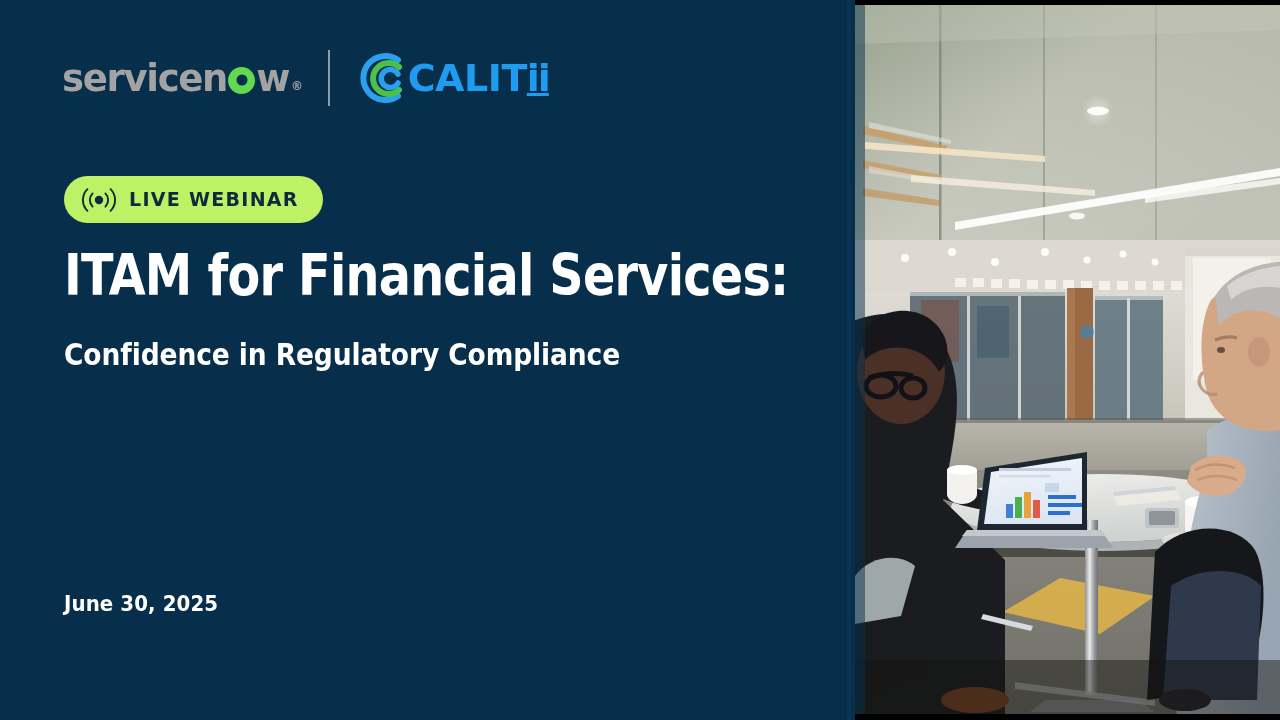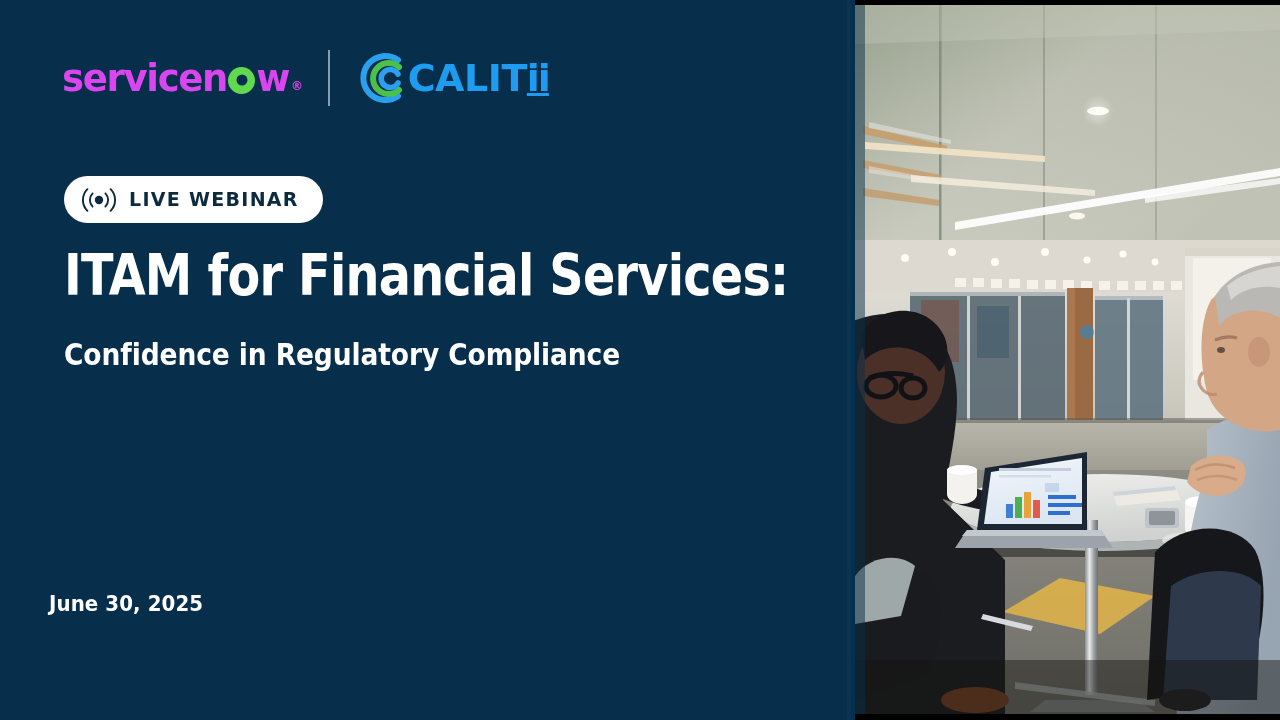--- a/index.html
+++ b/index.html
@@ -25,21 +25,21 @@
     background:#0a3452;
   }
 
   
   .logo-row {
     position:absolute; left:62px; top:48px;
     display:flex; align-items:center; height:60px;
   }
   .sn-logo {
     font-size:37px; font-weight:700; letter-spacing:-1.3px;
-    color:#d946ef; line-height:1; white-space:nowrap;
+    color:#a3a3a3; line-height:1; white-space:nowrap;
     display:flex; align-items:baseline;
     font-family:"DejaVu Sans", sans-serif;
   }
   .sn-logo .sn-o {
     display:inline-block; position:relative;
     width:27px; height:27px; border-radius:50%;
     background:#62d84e; margin:0 1px; top:3px;
   }
   .sn-logo .sn-o::after{
     content:""; position:absolute; left:50%; top:50%;
@@ -60,21 +60,21 @@
     font-size:38px; font-weight:800; letter-spacing:-0.5px;
     color:#1e9cf0; line-height:1; white-space:nowrap;
     font-family:"DejaVu Sans", sans-serif;
   }
   .cal-text .cal-ii { letter-spacing:-2px;text-decoration:underline; }
 
   
   .badge {
     position:absolute; left:64px; top:176px;
     height:47px; padding:0 24px 0 18px;
-    background:#ffffff; border-radius:24px;
+    background:#bef264; border-radius:24px;
     display:flex; align-items:center; gap:13px;
   }
   .badge-icon { width:34px; height:26px; display:block; }
   .badge-label {
     font-size:19px; font-weight:800; letter-spacing:1.3px;
     color:#0d2b3e; line-height:1;
     font-family:"DejaVu Sans", sans-serif;
   }
 
   
@@ -89,21 +89,21 @@
   .subtitle {
     position:absolute; left:64px; top:336px; width:770px;
     font-size:31px; font-weight:700; color:#ffffff;
     letter-spacing:-0.1px; line-height:1.2;
     font-family:"DejaVu Sans Condensed","DejaVu Sans", sans-serif;
     transform:scaleX(0.95); transform-origin:left center;
     white-space:nowrap;
   }
 
   
-  .date-block { position:absolute; left:49px; top:586px; }
+  .date-block { position:absolute; left:64px; top:586px; }
   .date-line {
     font-size:22px; font-weight:700; color:#ffffff;
     letter-spacing:0.1px; line-height:1.62;
     font-family:"DejaVu Sans Condensed","DejaVu Sans", sans-serif;
     white-space:nowrap;
   }
 
   
   .photo {
     position:absolute; left:855px; top:0;

